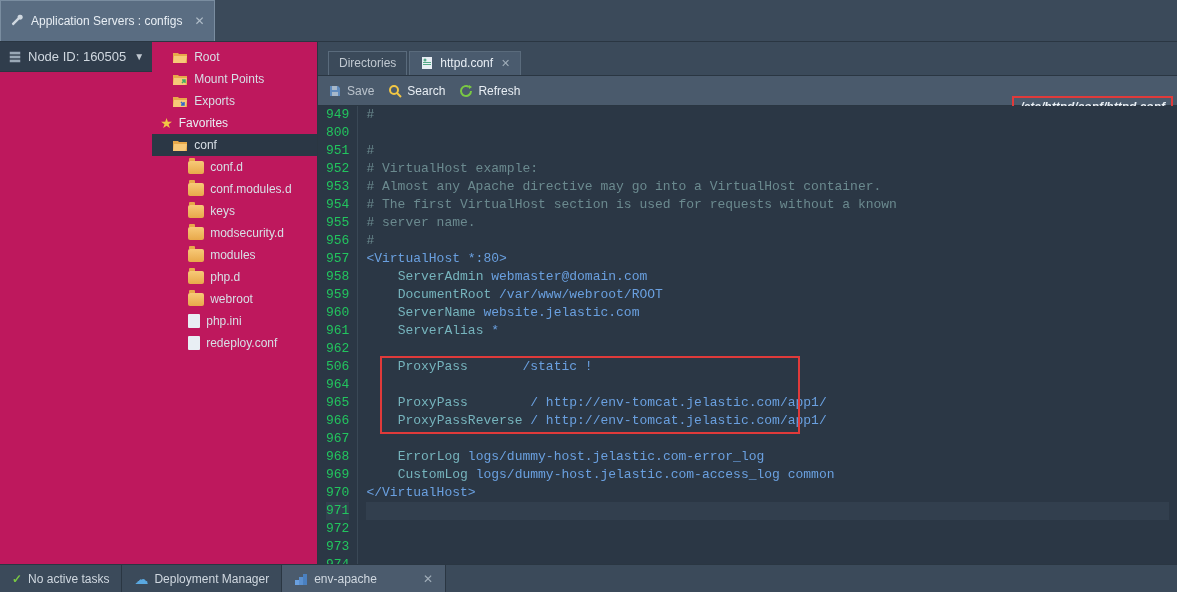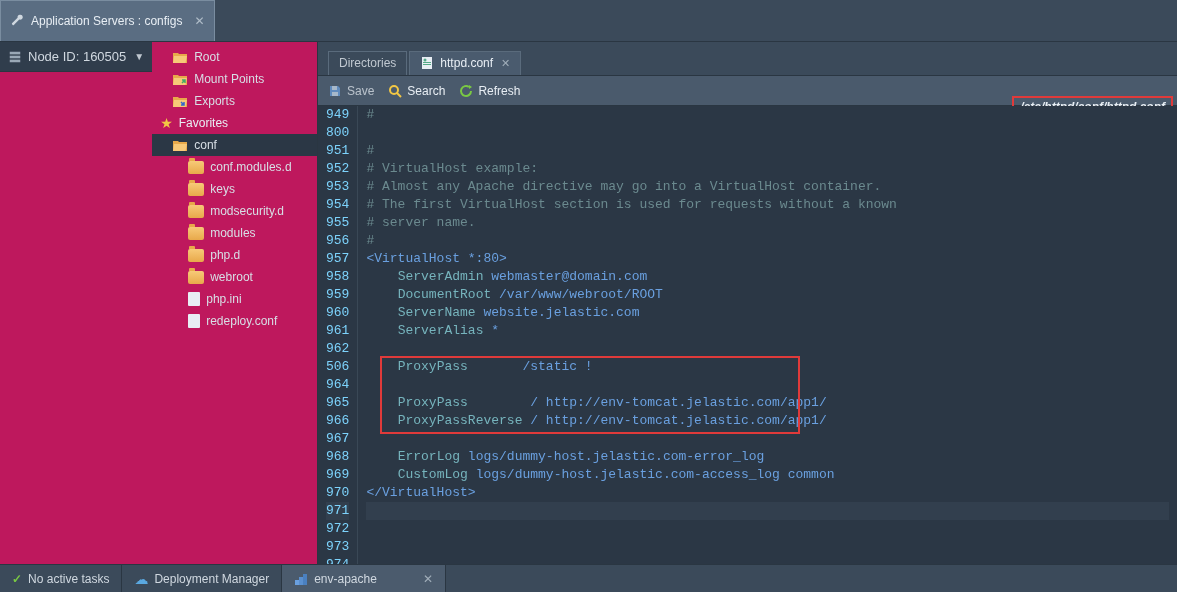--- a/index.html
+++ b/index.html
@@ -43,21 +43,21 @@
 .tab .x { color: #a0adb9; font-size: 11px; margin-left: 2px; }
 
 
 .toolbar { display: flex; align-items: center; gap: 14px; padding: 6px 10px; background: #4a5a6c; border-bottom: 1px solid #2a3642; height: 30px; position: relative; }
 .tool-btn { display: flex; align-items: center; gap: 5px; color: #e8eef4; cursor: pointer; font-size: 12px; }
 .tool-btn.disabled { opacity: 0.7; }
 .file-path { position: absolute; right: 4px; top: 20px; font-style: italic; font-weight: bold; color: #e8eef4; border: 2px solid #e03a3a; padding: 2px 6px; }
 
 
 .editor-wrap { flex: 1; display: flex; background: #2b3745; font-family: Consolas, 'Courier New', monospace; font-size: 13px; line-height: 18px; overflow: auto; position: relative; }
-.gutter { background: #2b3745; color: #7dd3fc; text-align: right; padding: 0 8px; user-select: none; border-right: 1px solid #3a4856; }
+.gutter { background: #2b3745; color: #22c55e; text-align: right; padding: 0 8px; user-select: none; border-right: 1px solid #3a4856; }
 .code { padding: 0 8px; white-space: pre; color: #76b4bd; position: relative; flex: 1; }
 .code-line { height: 18px; }
 .kw-teal { color: #76b4bd; }
 .str { color: #6aa0e0; }
 .comment { color: #6b8a8f; }
 .tag { color: #6aa0e0; }
 .red-box { position: absolute; border: 2px solid #e03a3a; pointer-events: none; }
 .cursor-line { background: #323f4e; }
 .gutter .current { background: #323f4e; display:block; }
 
@@ -127,20 +127,24 @@
           <span class="star-icon">★</span>
           <span>Favorites</span>
         </div>
         <div class="tree-item tree-indent-1 selected">
           <span class="folder-open"><svg viewBox="0 0 16 13">
                 <path fill="#e8a94a" d="M1 2h5l1 1h8v9H1z"></path>
                 <path fill="#f7c978" d="M2 5h13l-1.5 7H1z"></path>
               </svg></span>
           <span>conf</span>
         </div>
+        <div class="tree-item tree-indent-2">
+            <span class="folder-icon"></span>
+            <span>conf.d</span>
+          </div>
         <div class="tree-item tree-indent-2">
             <span class="folder-icon"></span>
             <span>conf.modules.d</span>
           </div>
         <div class="tree-item tree-indent-2">
             <span class="folder-icon"></span>
             <span>keys</span>
           </div>
         <div class="tree-item tree-indent-2">
             <span class="folder-icon"></span>

